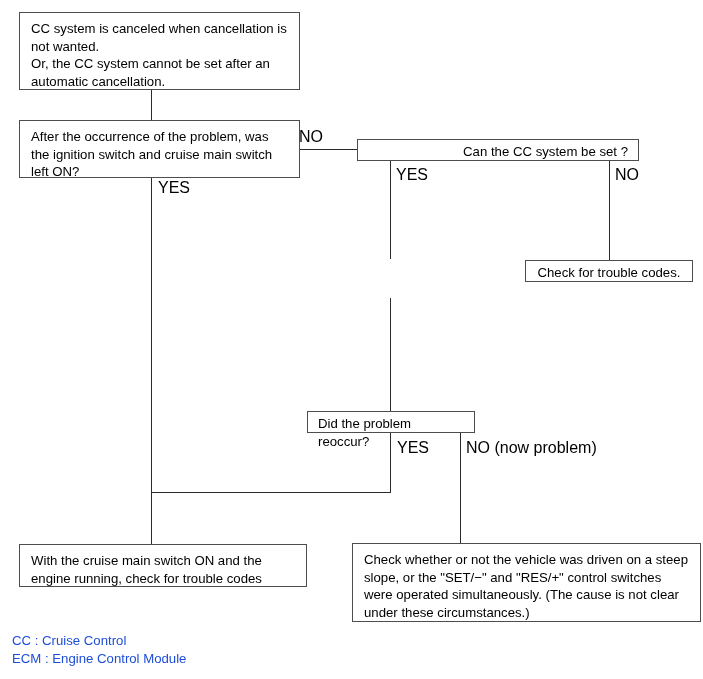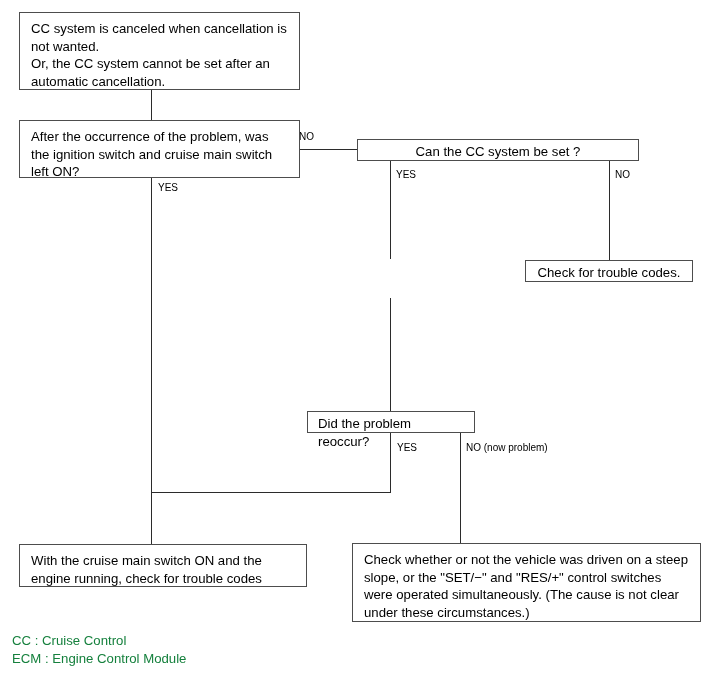--- a/index.html
+++ b/index.html
@@ -46,31 +46,31 @@
   }
   .line {
     position: absolute;
     background: #2b2b2b;
     z-index: 1;
   }
   .line.h { height: 1px; }
   .line.v { width: 1px; }
   .lbl {
     position: absolute;
-    font-size: 10px;
+    font-size: 16px;
     line-height: 16px;
     color: #000000;
     white-space: nowrap;
     z-index: 2;
   }
   .legend {
     position: absolute;
     font-size: 13.2px;
     line-height: 18px;
-    color: #15803d;
+    color: #1d4ed8;
     white-space: pre-line;
     z-index: 2;
   }
 </style>
 </head>
 <body>
 
 <div id="canvas">
 
   <div class="line v" style="left:151px; top:90px; height:30px;"></div>
@@ -92,21 +92,21 @@
 
   <div class="box pad" style="left:11px; top:12px; width:281px; height:78px;">
     <span class="txt">CC system is canceled when cancellation is not wanted.
 Or, the CC system cannot be set after an automatic cancellation.</span>
   </div>
 
   <div class="box pad" style="left:11px; top:120px; width:281px; height:58px;">
     <span class="txt">After the occurrence of the problem, was the ignition switch and cruise main switch left ON?</span>
   </div>
 
-  <div class="box center" style="left:357px; top:139px; width:282px; height:22px;">
+  <div class="box center" style="left:357px; top:139px; width:282px; height:22px;text-align:right;">
     <span class="txt">Can the CC system be set ?</span>
   </div>
 
 
   <div class="box center" style="left:525px; top:260px; width:168px; height:22px;">
     <span class="txt">Check for trouble codes.</span>
   </div>
 
   <div class="box tight" style="left:307px; top:411px; width:168px; height:22px;">
     <span class="txt">Did the problem reoccur?</span>

